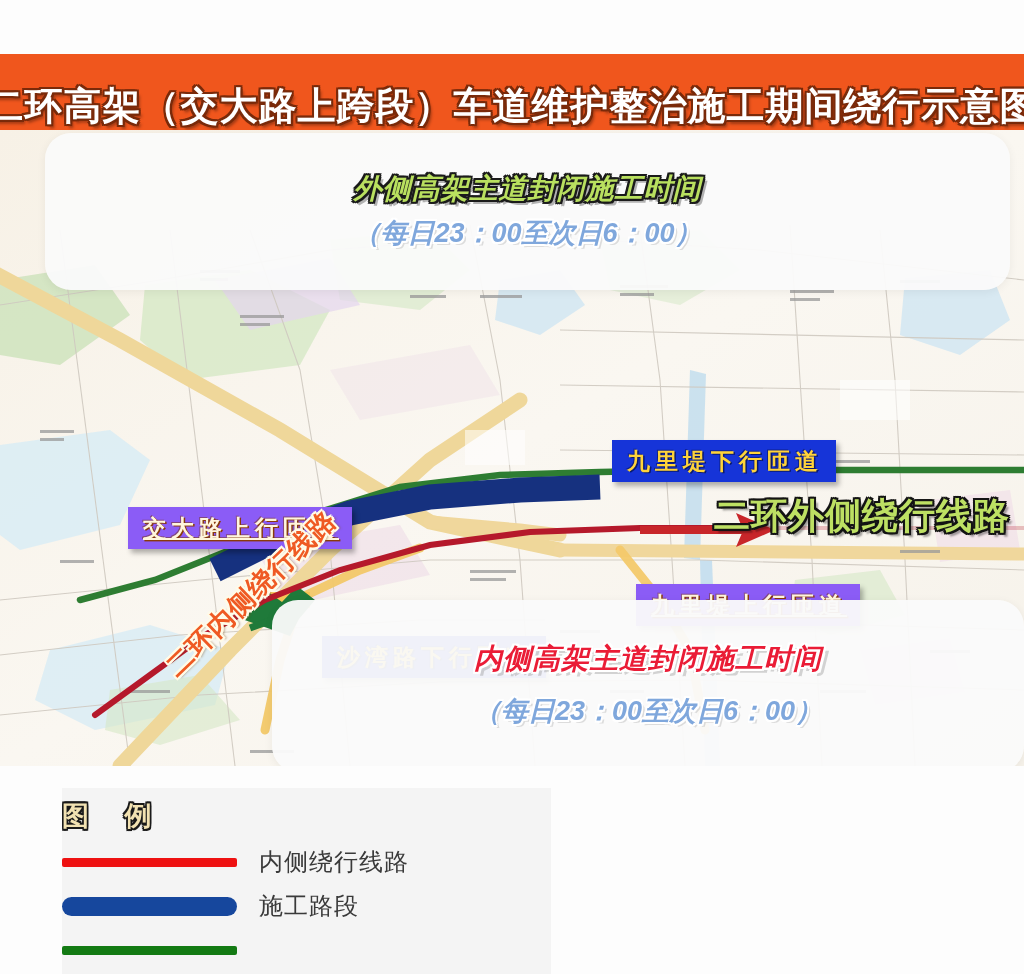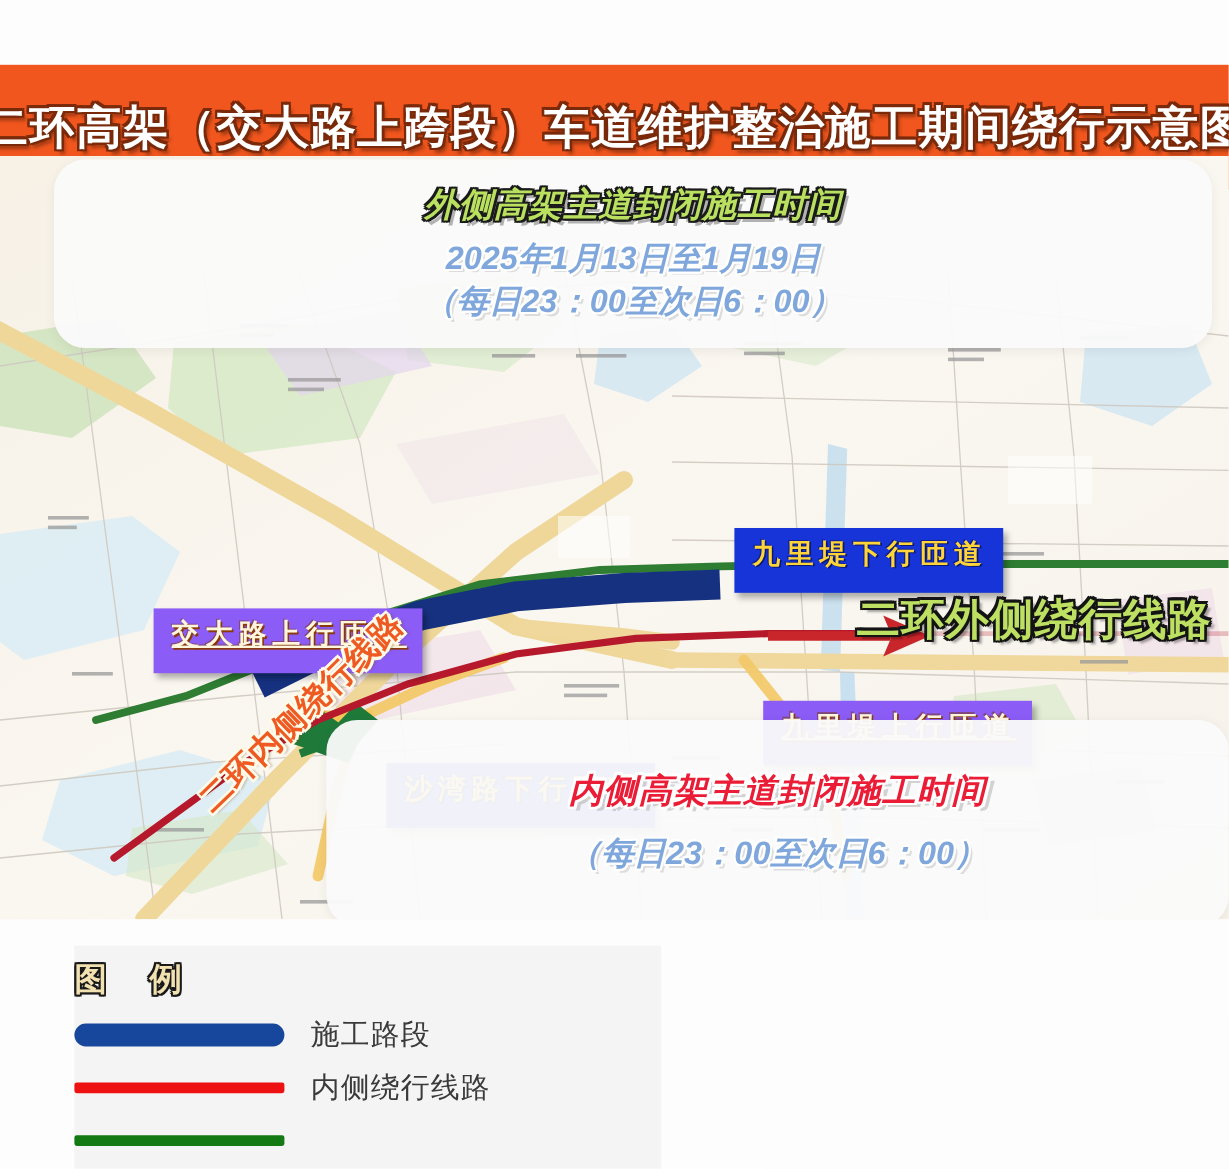--- a/index.html
+++ b/index.html
@@ -79,21 +79,21 @@
       -1.6px -1.6px 0 #ffffff, 1.6px -1.6px 0 #ffffff, -1.6px 1.6px 0 #ffffff, 1.6px 1.6px 0 #ffffff,
       3px 3px 0 rgba(160,160,160,.33);
   }
   #panel-top .ph{ margin-bottom:11px; }
   #panel-bottom .ph{ margin-bottom:19px; }
 
   
   .callout{
     position:absolute; white-space:nowrap;
     font-size:23px; font-weight:bold; letter-spacing:5px;
-    padding:6px 13px 17px 15px;
+    padding:6px 13px 5px 15px;
     box-shadow:3px 4px 5px rgba(0,0,0,.30);
   }
   .callout.orange{ background:#8b5cf6; color:#fff6dd;
     text-shadow:1.4px 1.4px 0 #8a3a0a, -1px -1px 0 rgba(120,50,10,.5);text-decoration:underline; }
   .callout.blue{ background:#1634d8; color:#ffd33a;
     text-shadow:1.4px 1.4px 0 #0a1a6e, -1px -1px 0 rgba(8,20,90,.6); }
 
   #cl-jiaoda{ left:128px; top:377px; }
   #cl-jiulidi-down{ left:612px; top:310px; }
   #cl-jiulidi-up{ left:636px; top:454px; }
@@ -272,52 +272,51 @@
     <div class="callout blue" id="cl-jiulidi-down">九里堤下行匝道</div>
     <div class="callout orange" id="cl-jiulidi-up">九里堤上行匝道</div>
     <div class="callout blue" id="cl-shawan">沙湾路下行匝道</div>
 
     <div class="outlinetext" id="tx-outer">二环外侧绕行线路</div>
     <div class="outlinetext" id="tx-inner">二环内侧绕行线路</div>
 
     <div class="panel" id="panel-top">
       <div class="panel-inner">
         <div class="ph green">外侧高架主道封闭施工时间</div>
-        <div class="pd">2025年1月13日至1月19日</div>
         <div class="pd">（每日23：00至次日6：00）</div>
       </div>
     </div>
 
     <div class="panel" id="panel-bottom">
       <div class="panel-inner">
         <div class="ph red">内侧高架主道封闭施工时间</div>
         <div class="pd">（每日23：00至次日6：00）</div>
       </div>
     </div>
   </div>
 
   <div id="legend">
     <div id="legend-title">图 例</div>
     <div id="legend-rows">
+
+      <div class="lrow">
+        <span class="lswatch sw-red">
+            <i></i>
+          </span>
+        <span class="llabel">内侧绕行线路</span>
+      </div>
 
       <div class="lrow">
         <span class="lswatch sw-blue">
             <i></i>
           </span>
         <span class="llabel">施工路段</span>
       </div>
 
       <div class="lrow">
-        <span class="lswatch sw-red">
-            <i></i>
-          </span>
-        <span class="llabel">内侧绕行线路</span>
-      </div>
-
-      <div class="lrow">
         <span class="lswatch sw-green">
             <i></i>
           </span>
       </div>
 
     </div>
   </div>
 
 </div>
 

